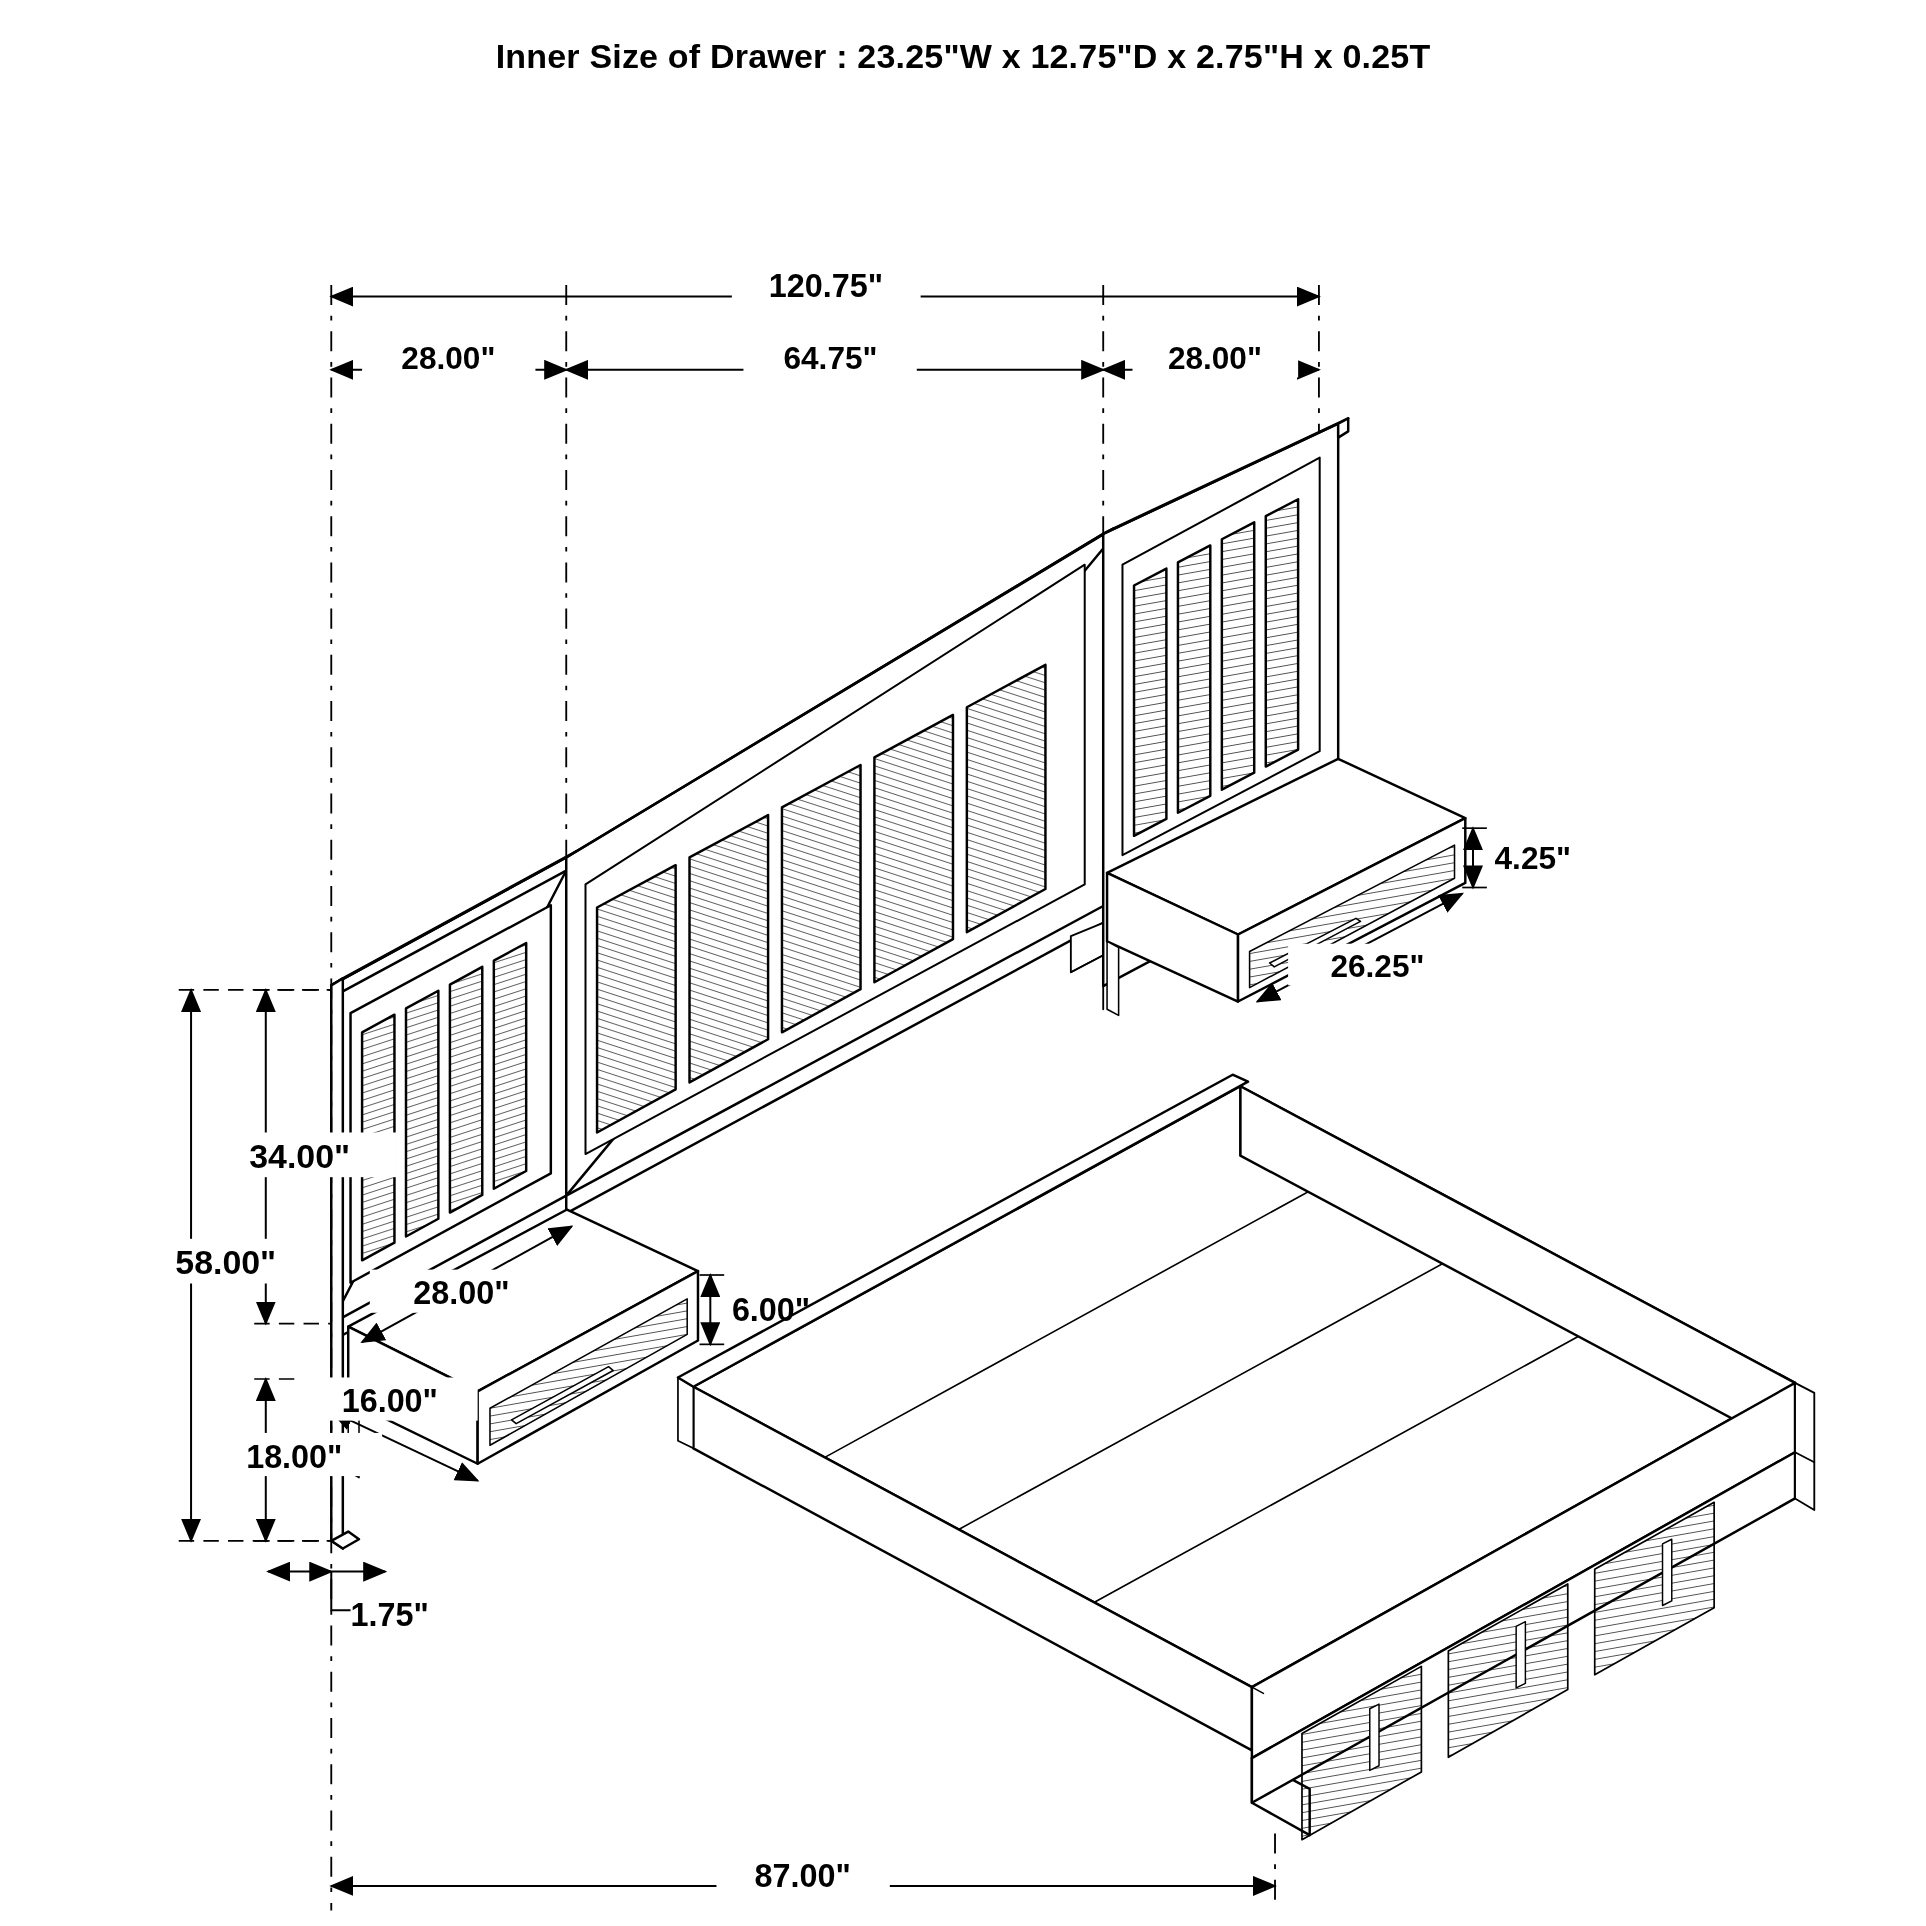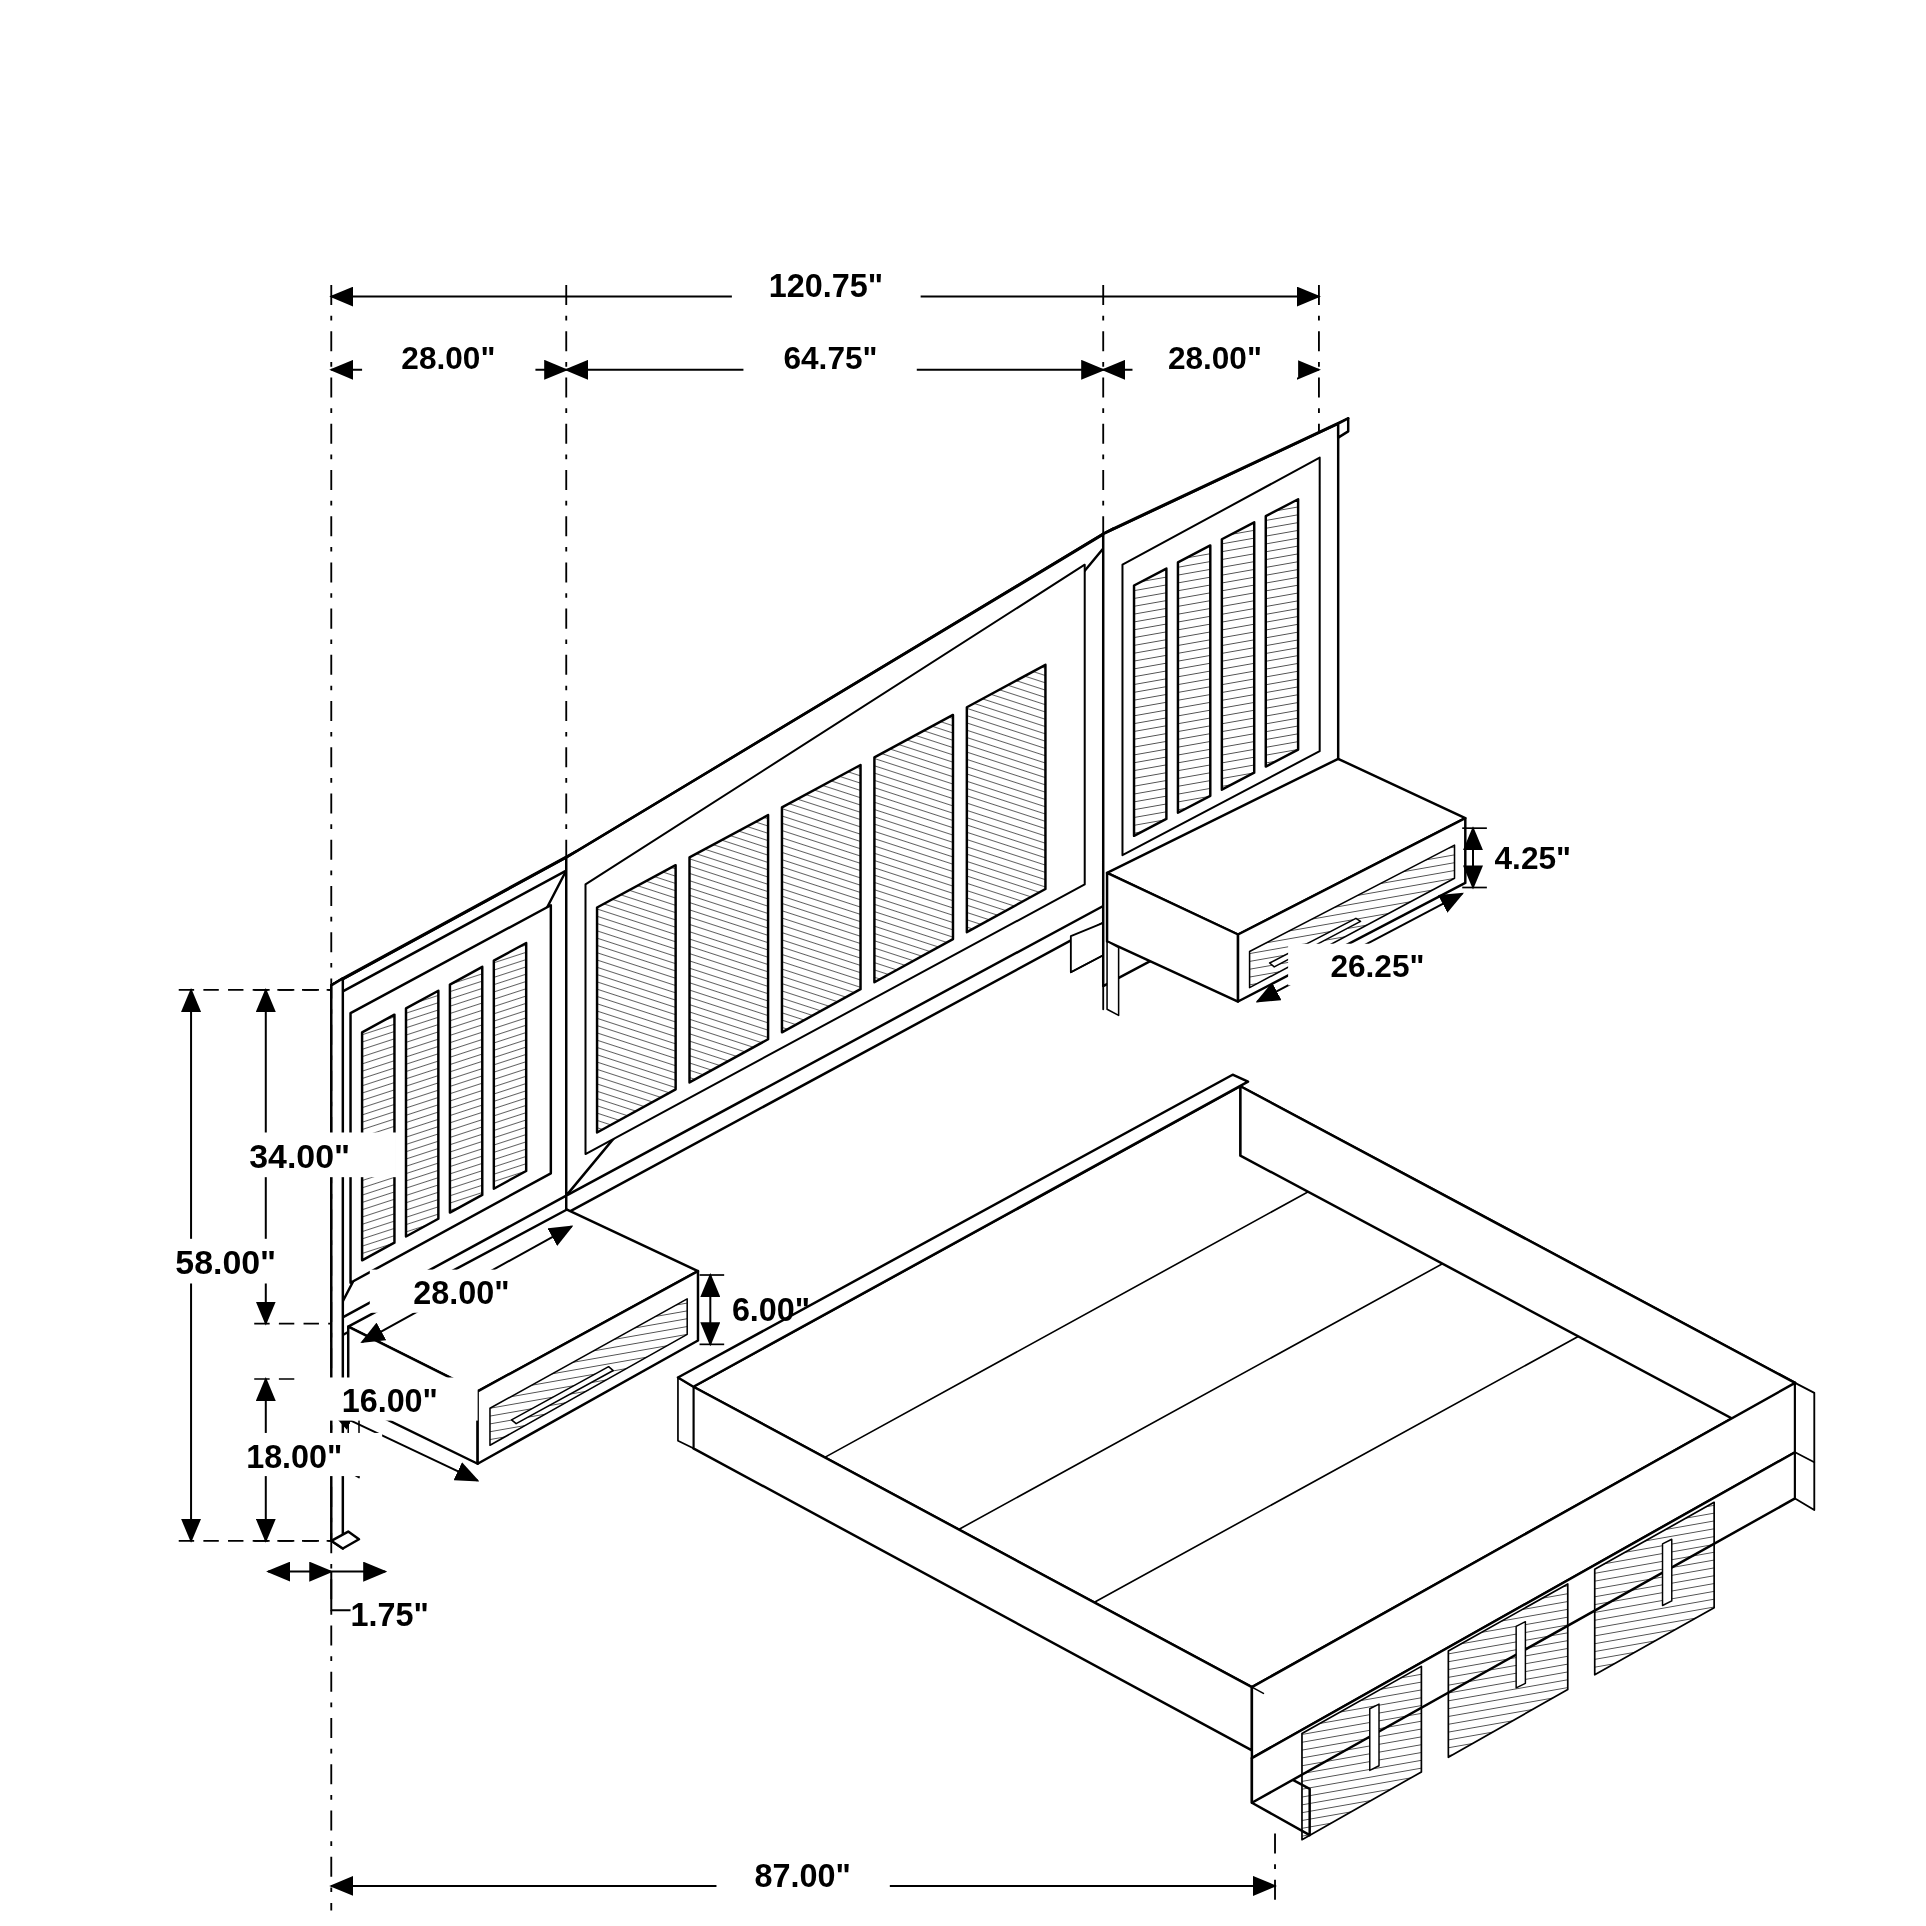--- a/index.html
+++ b/index.html
@@ -41,20 +41,21 @@
     font-family: "Liberation Sans", sans-serif;
     font-weight: bold;
     fill: #000000;
   }
 </style>
 </head>
 <body>
 
 <div id="stage">
 
+  <div class="title">Inner Size of Drawer : 23.25"W x 12.75"D x 2.75"H x 0.25T</div>
 
   <svg class="diagram" viewBox="0 0 2500 2500">
     <defs>
       <marker id="arrEnd" viewBox="0 0 12 10" refX="11" refY="5" markerWidth="12" markerHeight="10" orient="auto">
         <path d="M0,0 L12,5 L0,10 z" fill="#000"></path>
       </marker>
       <marker id="arrStart" viewBox="0 0 12 10" refX="1" refY="5" markerWidth="12" markerHeight="10" orient="auto">
         <path d="M12,0 L0,5 L12,10 z" fill="#000"></path>
       </marker>
       <pattern id="ribs" width="9" height="9" patternUnits="userSpaceOnUse" patternTransform="rotate(72)">

